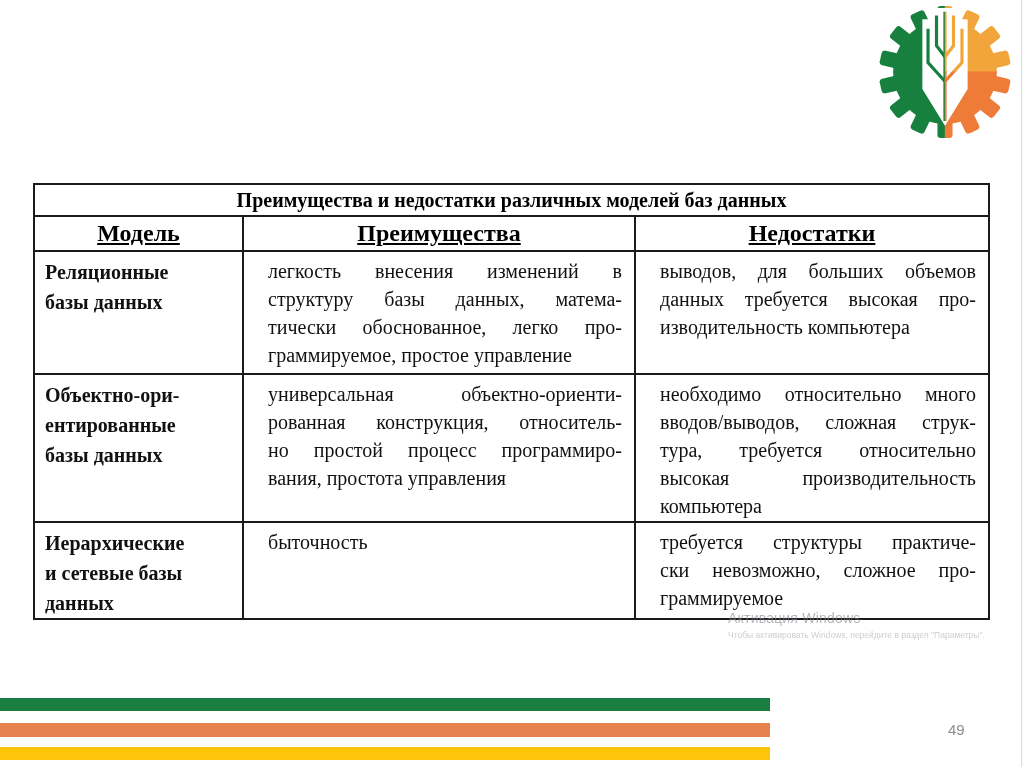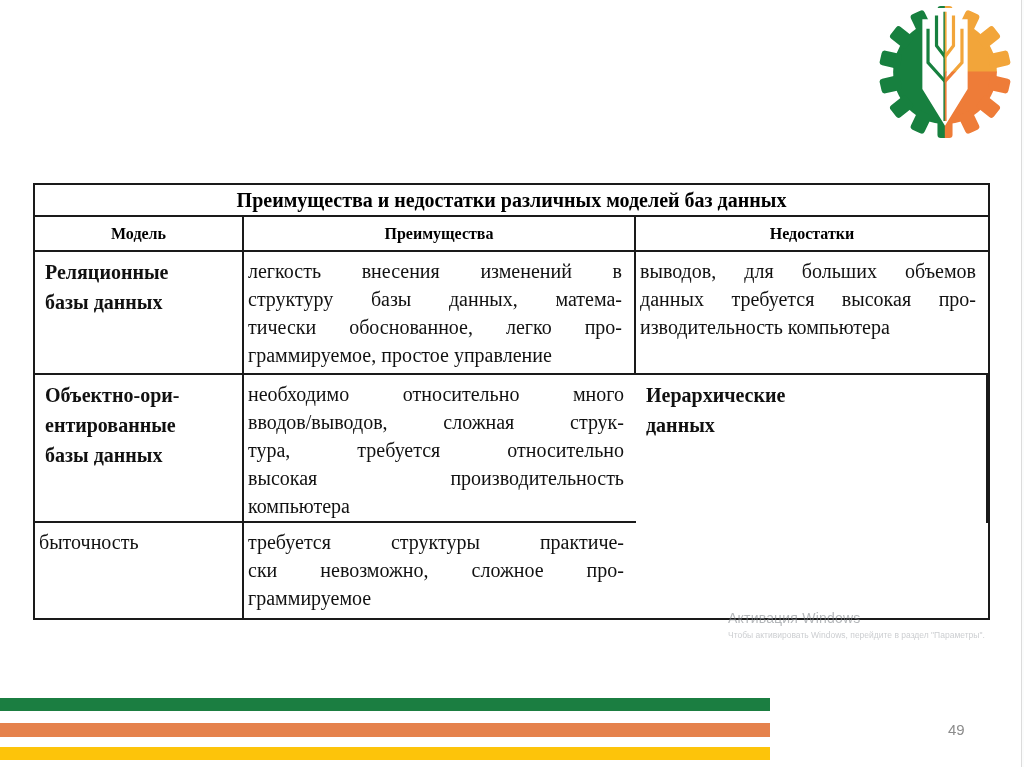--- a/index.html
+++ b/index.html
@@ -32,25 +32,25 @@
   }
   .no-r{border-right:none;}
   .no-b{border-bottom:none;}
   .t-title{
     grid-column:1 / span 3;
     display:flex;align-items:center;justify-content:center;
     font-weight:bold;font-size:20px;
   }
   .t-head{
     display:flex;align-items:center;justify-content:center;
-    font-weight:bold;font-size:16px;
+    font-weight:bold;font-size:24px;text-decoration:underline;
   }
   .t-body{
     font-size:20px;line-height:28px;
-    padding:5px 12px 0 4px;
+    padding:5px 12px 0 24px;
     color:#111;
   }
   .t-model{
     font-weight:bold;line-height:30px;
     padding:5px 24px 0 10px;
   }
   .tl{text-align:justify;text-align-last:justify;}
   .tl-last{text-align-last:left;}
   .t-model .tl{text-align:left;text-align-last:left;}
   
@@ -143,30 +143,37 @@
         <div class="tl">выводов, для больших объемов</div>
         <div class="tl">данных требуется высокая про-</div>
         <div class="tl tl-last">изводительность компьютера</div>
       </div>
 
     <div class="t-cell t-body t-model">
         <div class="tl">Объектно-ори-</div>
         <div class="tl">ентированные</div>
         <div class="tl tl-last">базы данных</div>
       </div>
+    <div class="t-cell t-body">
+        <div class="tl">универсальная объектно-ориенти-</div>
+        <div class="tl">рованная конструкция, относитель-</div>
+        <div class="tl">но простой процесс программиро-</div>
+        <div class="tl tl-last">вания, простота управления</div>
+      </div>
     <div class="t-cell t-body no-r">
         <div class="tl">необходимо относительно много</div>
         <div class="tl">вводов/выводов, сложная струк-</div>
         <div class="tl">тура, требуется относительно</div>
         <div class="tl">высокая производительность</div>
         <div class="tl tl-last">компьютера</div>
       </div>
 
     <div class="t-cell t-body t-model no-b">
         <div class="tl">Иерархические</div>
+        <div class="tl">и сетевые базы</div>
         <div class="tl tl-last">данных</div>
       </div>
     <div class="t-cell t-body no-b">
         <div class="tl tl-last">быточность</div>
       </div>
     <div class="t-cell t-body no-r no-b">
         <div class="tl">требуется структуры практиче-</div>
         <div class="tl">ски невозможно, сложное про-</div>
         <div class="tl tl-last">граммируемое</div>
       </div>

